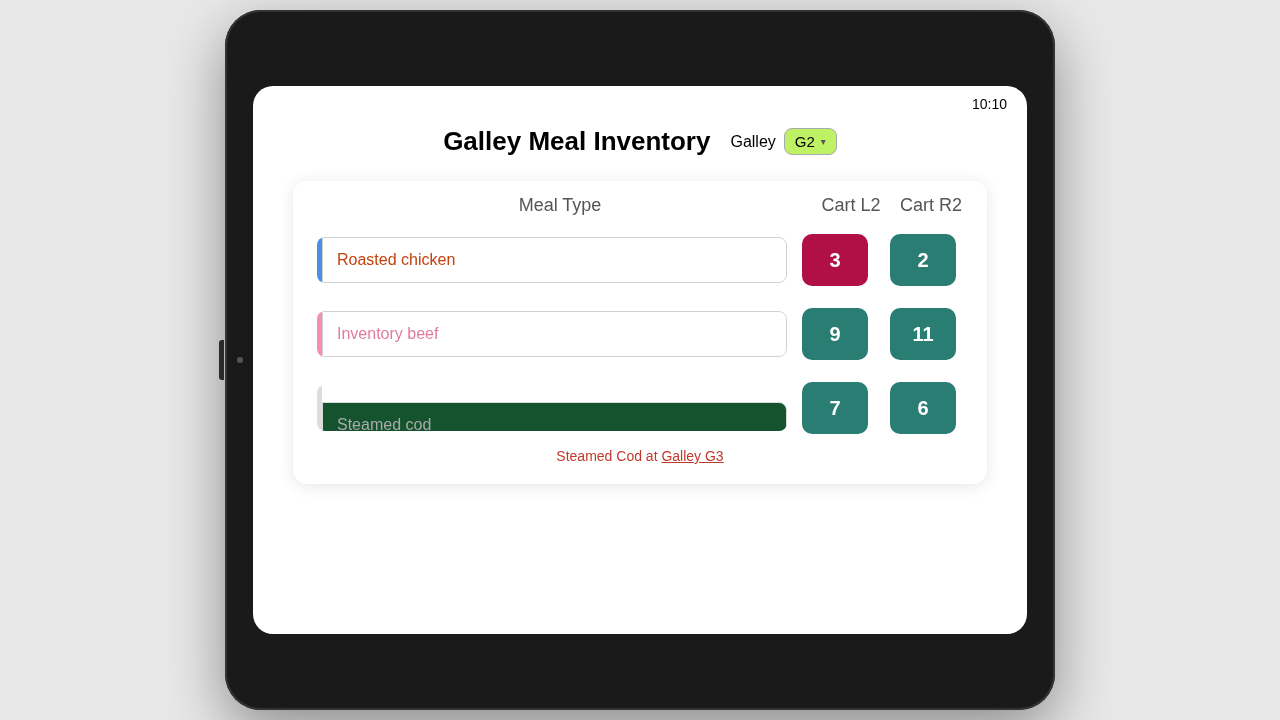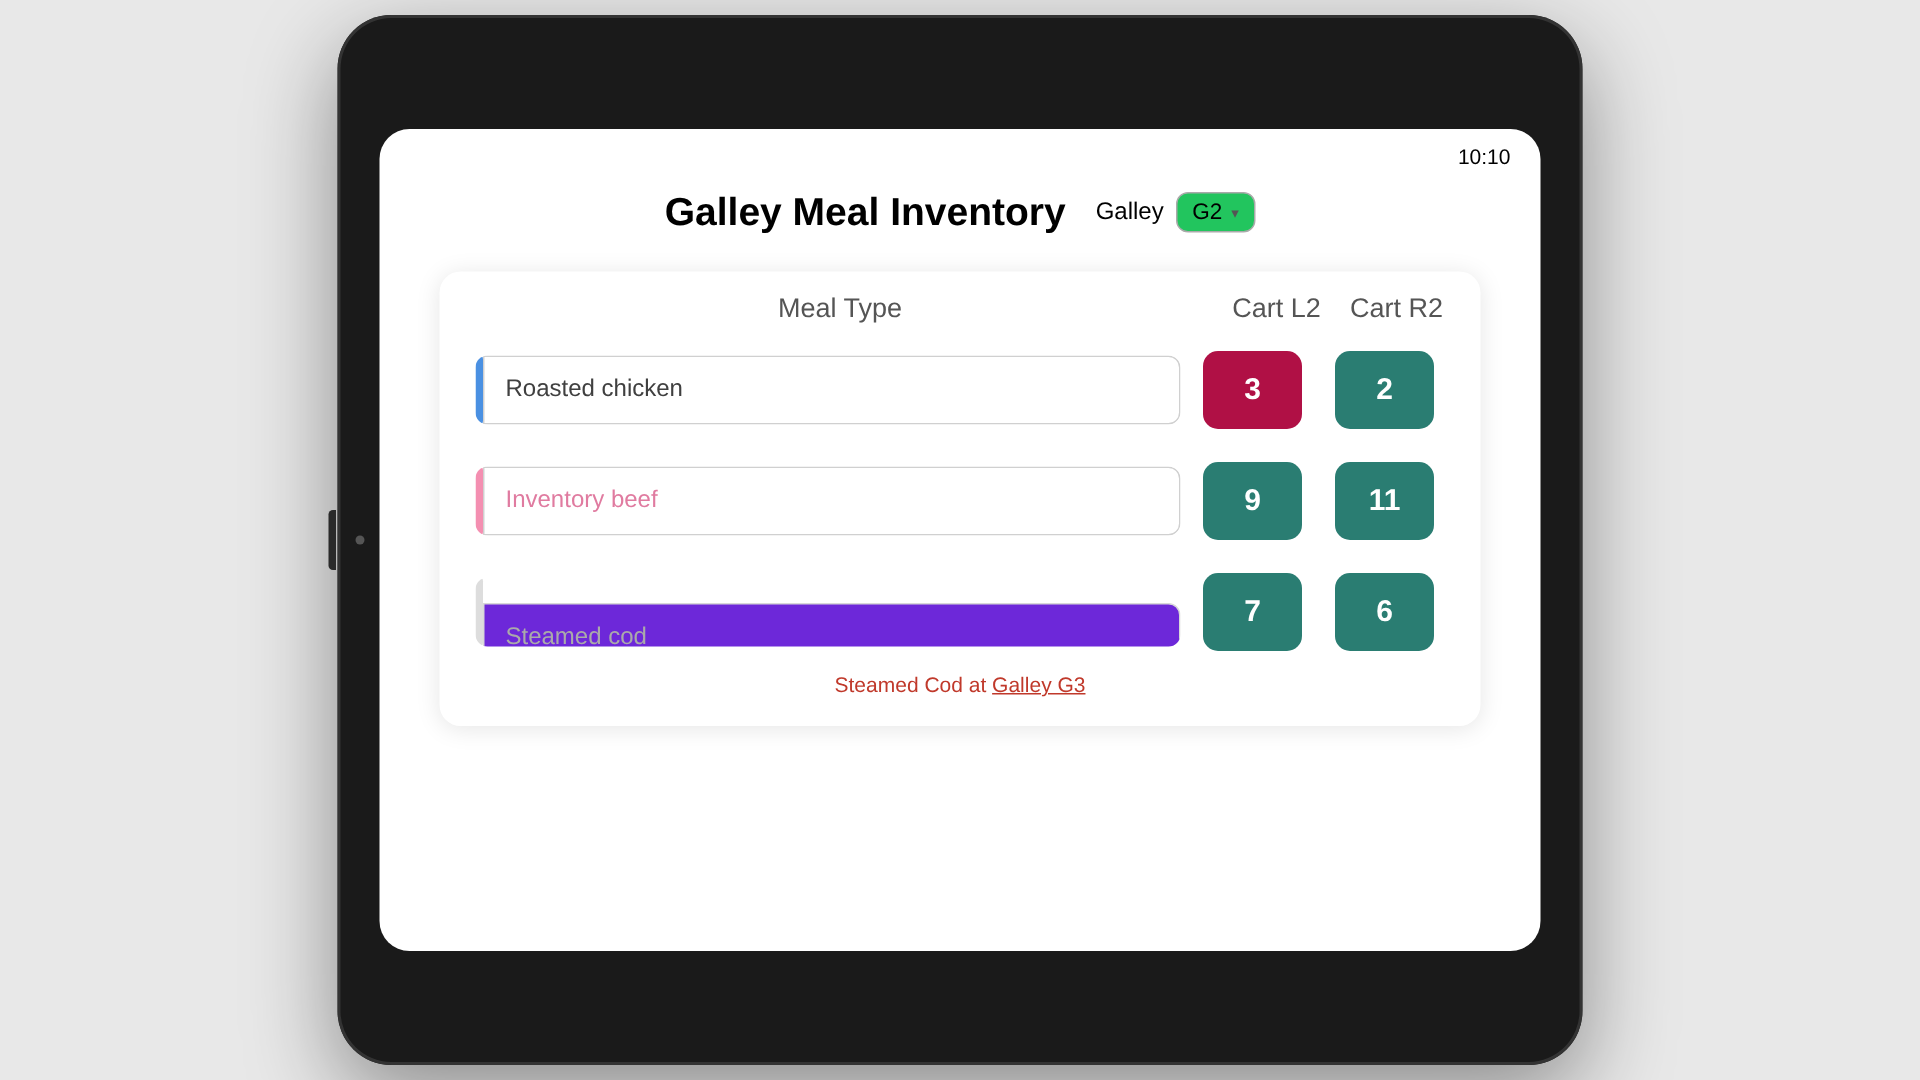--- a/index.html
+++ b/index.html
@@ -88,21 +88,21 @@
 
     .galley-dropdown {
       border: 1.5px solid #aaa;
       border-radius: 8px;
       padding: 4px 10px;
       font-size: 15px;
       display: flex;
       align-items: center;
       gap: 6px;
       cursor: pointer;
-      background: #22c55e;
+      background: #bef264;
       color: #000;
     }
 
     .chevron-down {
       font-size: 10px;
       color: #555;
     }
 
     
     .inventory-table {
@@ -168,36 +168,36 @@
       align-items: center;
       background: #fff;
       border-radius: 0 8px 8px 0;
     }
 
     
     .row-chicken .meal-indicator {
       background: #4a90e2;
     }
     .row-chicken .meal-name-text {
-      color: #404040;
+      color: #c2410c;
       border-color: #d0d0d0;
     }
 
     
     .row-beef .meal-indicator {
       background: #f48fb1;
     }
     .row-beef .meal-name-text {
       color: #e07ba0;
       border-color: #d0d0d0;
     }
 
     
     .row-cod .meal-name-text {
-      background: #6d28d9;
+      background: #14532d;
       color: #aaa;
       border-color: #d8d8d8;
       margin-top: 33px;
     }
     .row-cod .meal-indicator {
       background: #ddd;
     }
 
     
     .count-btn {

